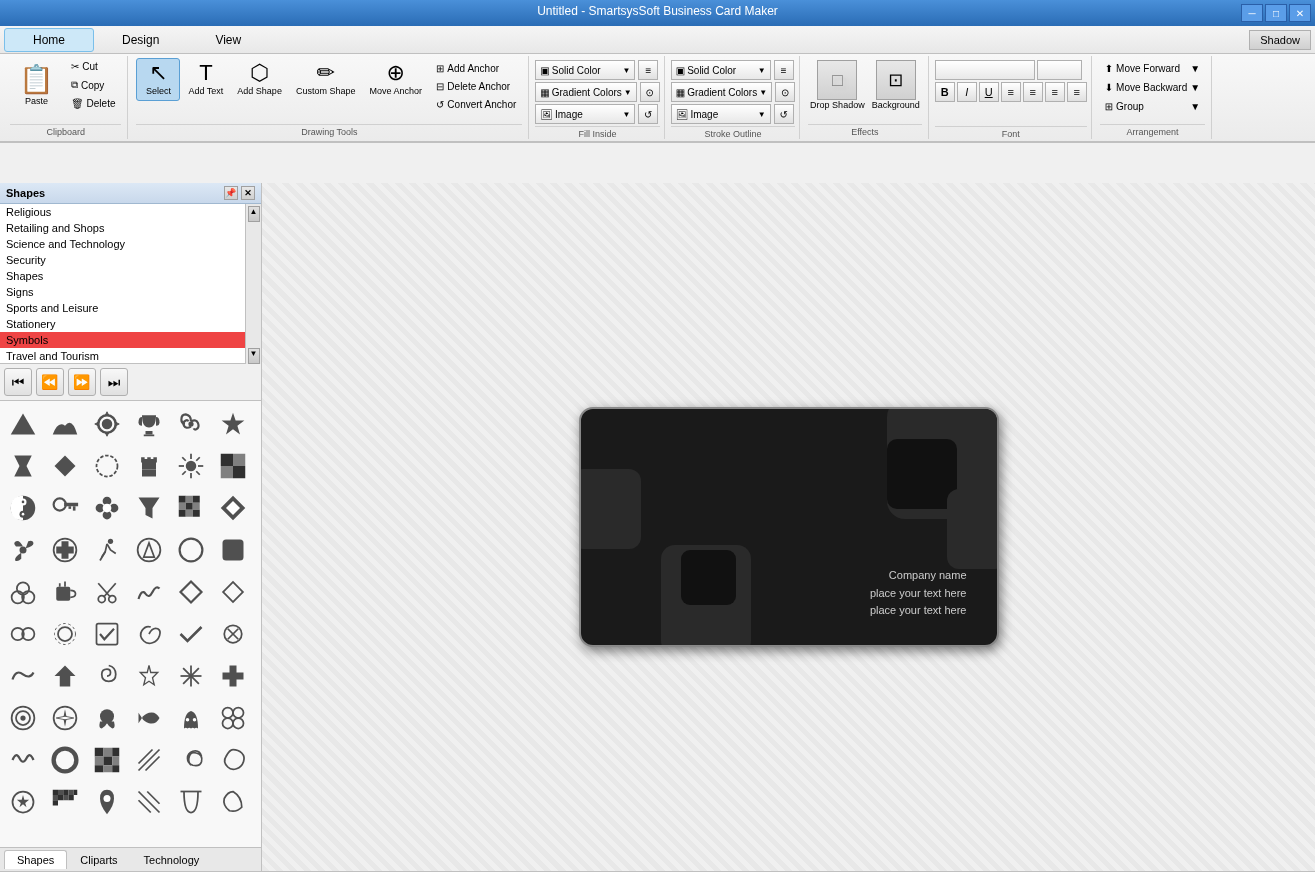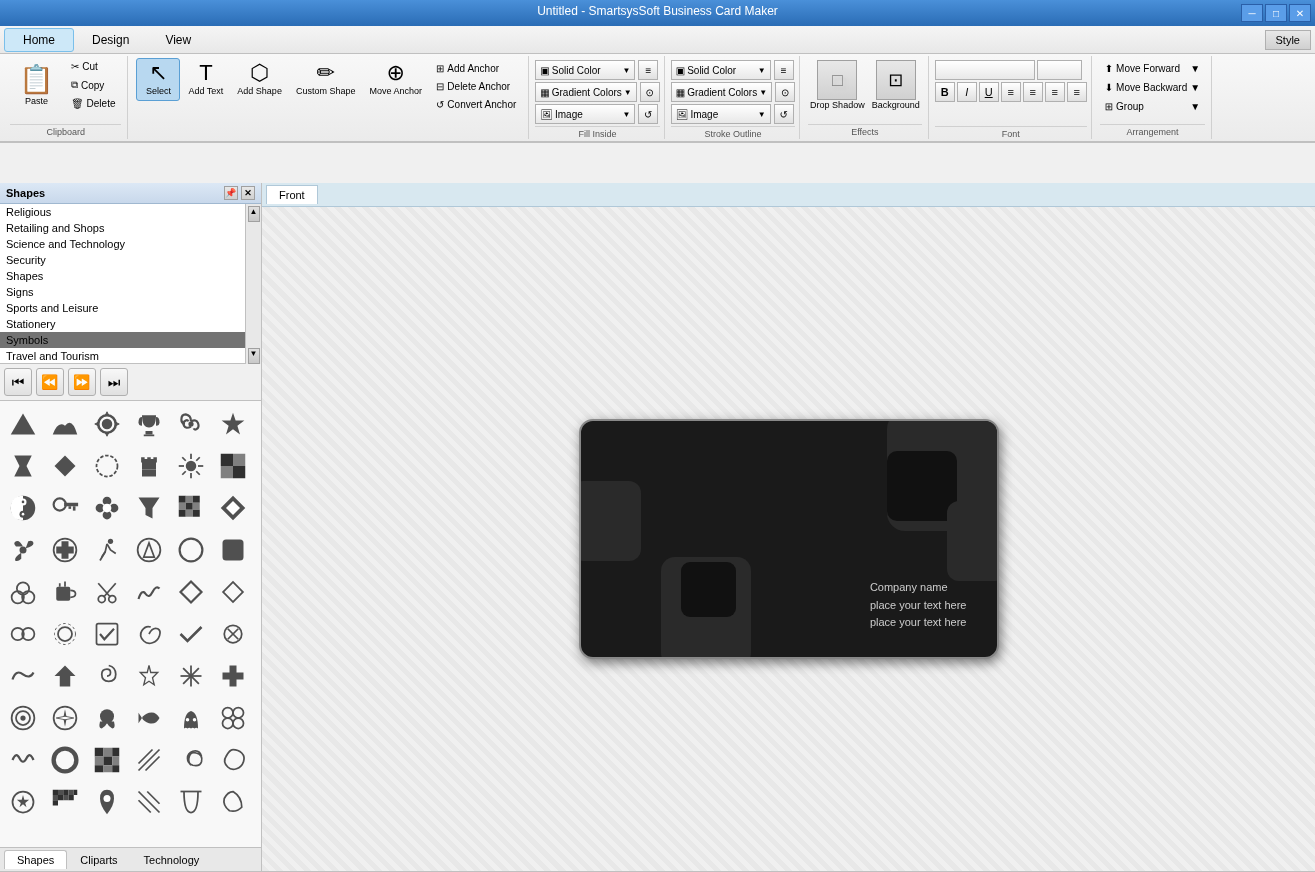--- a/index.html
+++ b/index.html
@@ -40,21 +40,21 @@
     
     .menu-bar {
       background: linear-gradient(to bottom, #f5f5f5, #e8e8e8);
       border-bottom: 1px solid #c0c0c0;
       display: flex;
       align-items: center;
       height: 28px;
       padding: 0 4px;
     }
     .menu-item {
-      padding: 4px 18px;
+      padding: 4px 28px;
       cursor: pointer;
       border-radius: 3px;
       font-size: 12px;
     }
     .menu-item:hover, .menu-item.active {
       background: #cde8f8;
       border: 1px solid #7abfea;
     }
     .menu-item.active { background: #cde8f8; border: 1px solid #7abfea; }
     .style-btn {
@@ -313,21 +313,21 @@
       height: 160px;
       overflow-y: auto;
       border-bottom: 1px solid #c0c0c0;
       background: white;
     }
     .shapes-list-item {
       padding: 2px 6px;
       cursor: pointer;
       font-size: 11px;
     }
-    .shapes-list-item.selected { background: #737373; }
+    .shapes-list-item.selected { background: #ef4444; }
 
     .shapes-scrollbar {
       width: 16px;
       background: #e8e8e8;
       border-left: 1px solid #c0c0c0;
     }
 
     .nav-controls {
       display: flex;
       gap: 4px;
@@ -499,20 +499,21 @@
       font-weight: bold;
       color: white;
       letter-spacing: 3px;
       font-family: serif;
       text-shadow: 1px 1px 3px rgba(0,0,0,0.5);
     }
     .card-subtitle {
       position: absolute;
       bottom: 25px;
       right: 30px;
+      text-align: right;
       color: #ccc;
       font-size: 11px;
       line-height: 1.6;
     }
 
     
     .status-bar {
       background: linear-gradient(to bottom, #e8e8e8, #d8d8d8);
       border-top: 1px solid #c0c0c0;
       height: 22px;
@@ -537,21 +538,21 @@
     <button class="title-btn">─</button>
     <button class="title-btn">□</button>
     <button class="title-btn">✕</button>
   </div>
 </div>
 
 <div class="menu-bar">
   <div class="menu-item active">Home</div>
   <div class="menu-item">Design</div>
   <div class="menu-item">View</div>
-  <button class="style-btn">Style</button>
+  <button class="style-btn">Shadow</button>
 </div>
 
 <div class="ribbon">
 
   <div class="ribbon-group">
     <div class="ribbon-buttons">
       <div class="clipboard-group">
         <div class="paste-btn">
           <span class="icon">📋</span>
           <span>Paste</span>
@@ -615,20 +616,21 @@
         <div class="ribbon-btn-small">
           <span>⊟</span>
           <span>Delete Anchor</span>
         </div>
         <div class="ribbon-btn-small">
           <span>↺</span>
           <span>Convert Anchor</span>
         </div>
       </div>
     </div>
+    <div class="ribbon-group-label">Drawing Tools</div>
   </div>
 
   <div class="ribbon-section" style="padding-top:4px;">
     <div class="section-row">
       <div class="section-dropdown">
         <span>▣</span>
         <span>Solid Color</span>
         <span class="arrow">▼</span>
       </div>
       <div class="small-icon-btn">≡</div>
@@ -1218,23 +1220,20 @@
     </div>
 
     <div class="bottom-tabs">
       <div class="bottom-tab active">Shapes</div>
       <div class="bottom-tab">Cliparts</div>
       <div class="bottom-tab">Technology</div>
     </div>
   </div>
 
   <div class="canvas-area">
-    <div class="canvas-tabs">
-      <div class="canvas-tab">Front</div>
-    </div>
     <div class="canvas-bg">
 
       <div class="business-card">
         <div class="card-deco-tr"></div>
         <div class="card-deco-tr2"></div>
         <div class="card-deco-bl"></div>
         <div class="card-deco-bl2"></div>
         <div class="card-deco-ml"></div>
         <div class="card-deco-mr"></div>
         <div class="card-subtitle">

